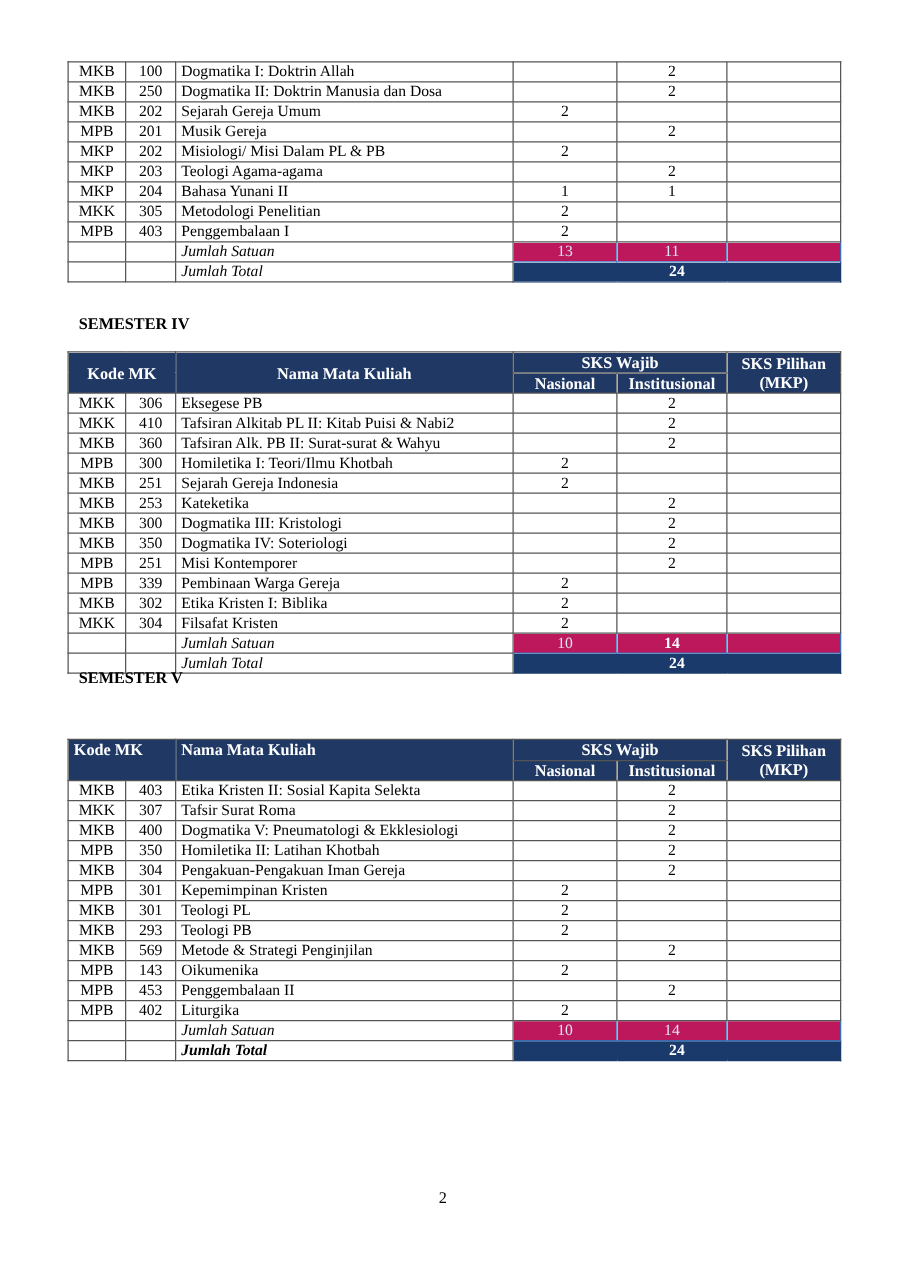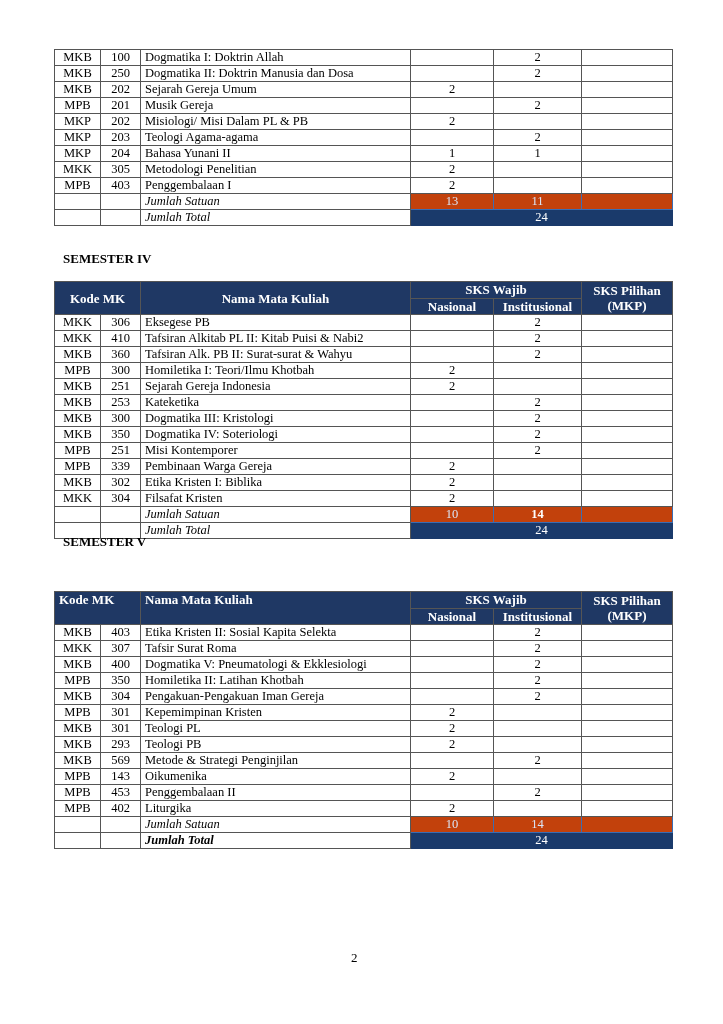--- a/index.html
+++ b/index.html
@@ -10,22 +10,22 @@
   table.curr col.c2 { width: 40px; }
   table.curr col.c3 { width: 270px; }
   table.curr col.c4 { width: 83px; }
   table.curr col.c5 { width: 88px; }
   table.curr col.c6 { width: 91px; }
   td.kode { text-align: center; }
   td.num { text-align: center; }
   td.it { font-style: italic; margin-top: 32px; }
   td.itb { font-style: italic; font-weight: bold; }
   th { background: #1f3864; color: #fff; font-weight: bold; font-size: 13px; }
-  tr.satuan td.blue { background: #c2410c; color: #dbe6f7; text-align: center; border-color: #3a6db3; }
-  tr.total td.dark { background: #1a3a6b; color: #fff; font-weight: normal; text-align: center; border-color: #1a3a6b; }
+  tr.satuan td.blue { background: #be185d; color: #dbe6f7; text-align: center; border-color: #3a6db3; }
+  tr.total td.dark { background: #1a3a6b; color: #fff; font-weight: bold; text-align: center; border-color: #1a3a6b; }
   .sem-title { position: absolute; left: 63px; font-weight: bold; font-size: 13px; }
   .page-num { position: absolute; left: 351px; top: 950px; font-size: 13px; }
 </style>
 </head>
 <body>
 
 <table class="curr" style="top:49px;">
   <colgroup>
       <col class="c1">
       <col class="c2">

